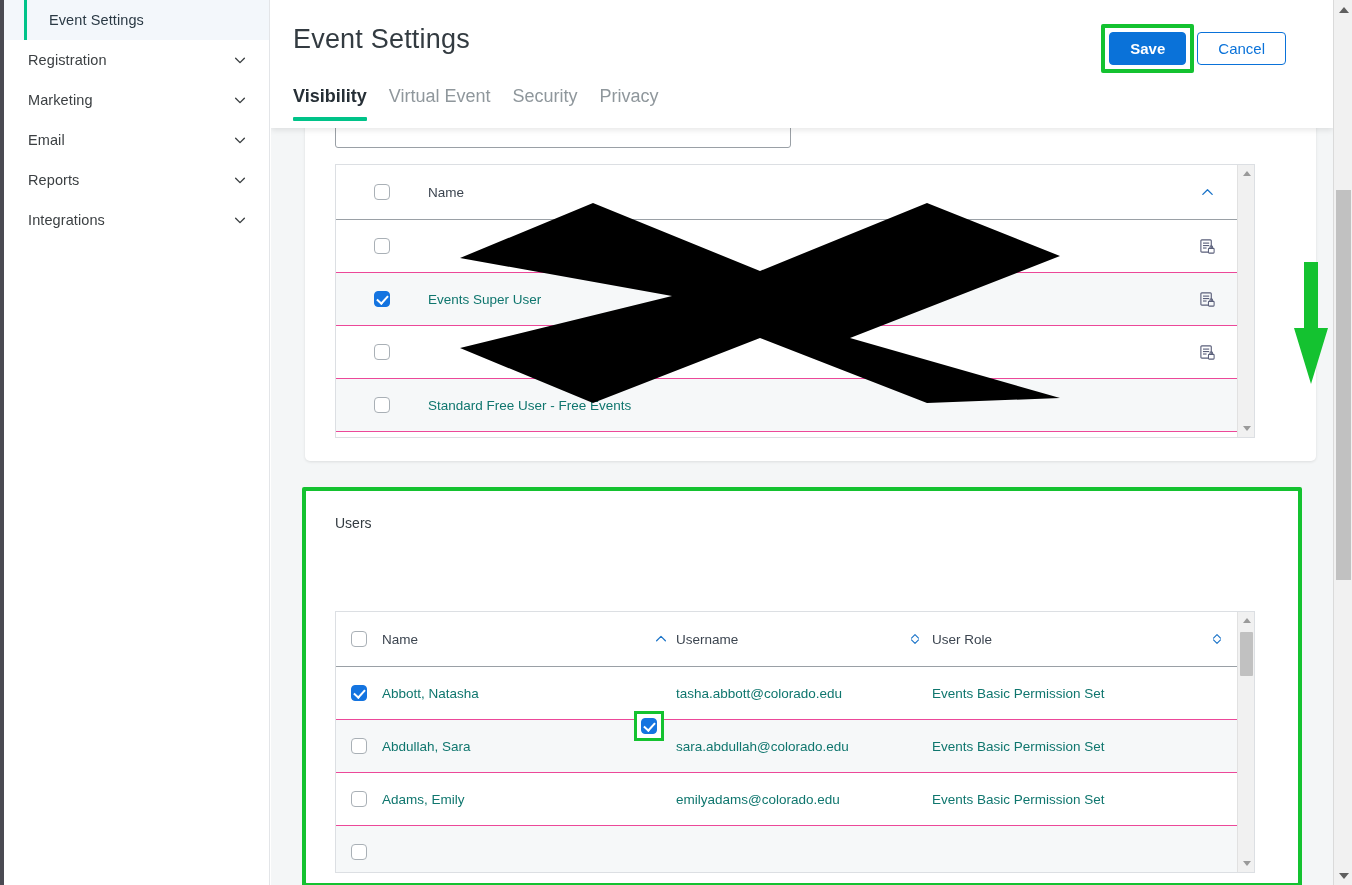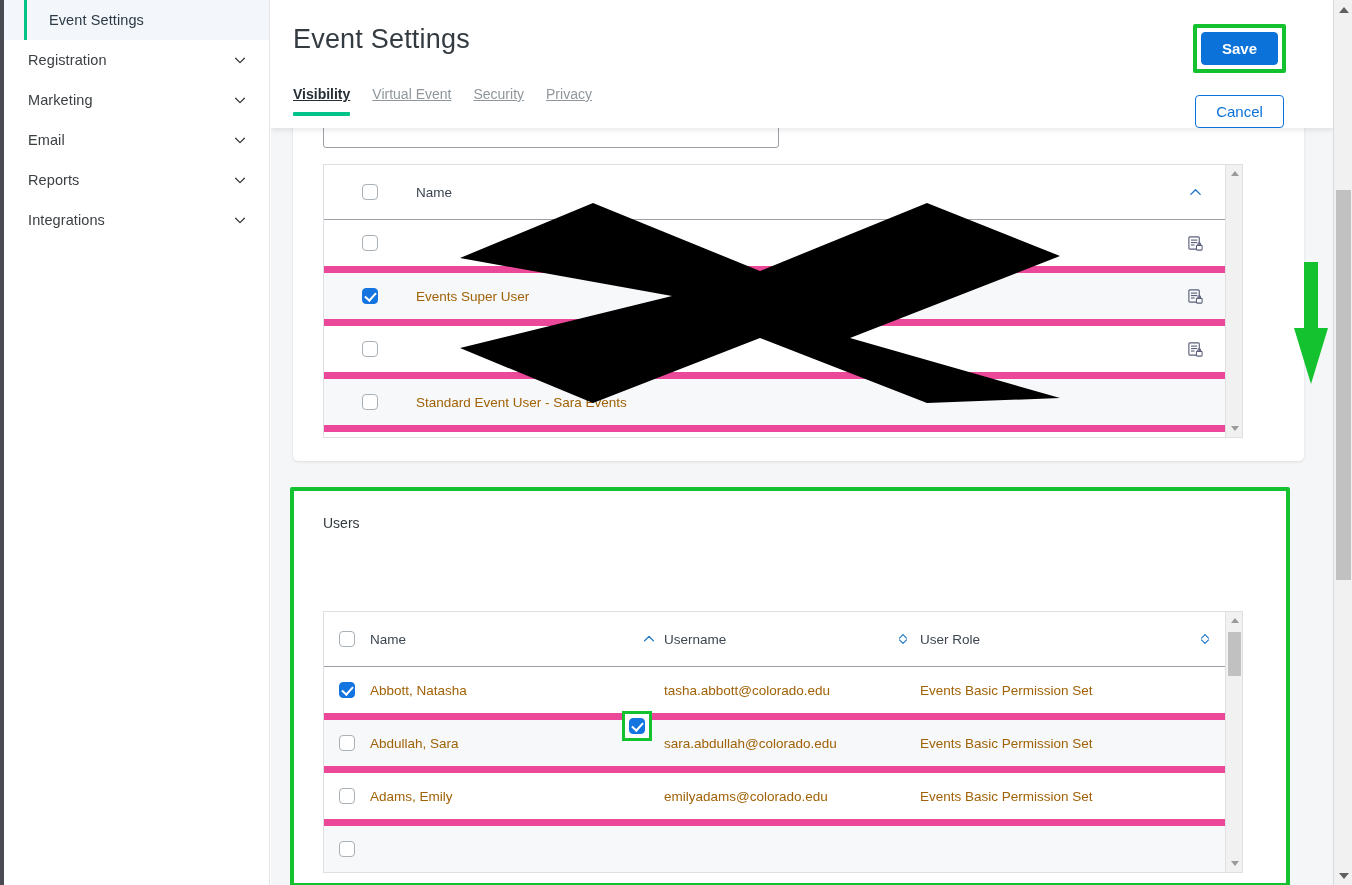--- a/index.html
+++ b/index.html
@@ -74,21 +74,21 @@
     box-shadow: 0 2px 6px rgba(0,0,0,.10);
     z-index: 20;
   }
   .page-title {
     position: absolute; left: 22px; top: 24px;
     font-size: 27px; color: #333b41; font-weight: 400;
     letter-spacing: .2px;
   }
   .hdr-actions {
     position: absolute; right: 47px; top: 24px;
-    display: flex; align-items: center; gap: 22px; flex-direction: column;
+    display: flex; align-items: center; gap: 3px;
   }
   .btn {
     height: 33px;
     padding: 0 20px;
     border-radius: 4px;
     font-size: 15px;
     display: inline-flex; align-items: center; justify-content: center;
     cursor: pointer;
     white-space: nowrap;
   }
@@ -109,38 +109,37 @@
     background: #ffffff;
     display: inline-flex;
   }
 
   .tabs {
     position: absolute; left: 22px; top: 86px;
     display: flex; align-items: flex-end; gap: 22px;
   }
   .tab {
     position: relative;
-    font-size: 14px;
+    font-size: 18px;
     color: #8f979c;
     padding-bottom: 14px;
     cursor: pointer;
     white-space: nowrap;
-    text-decoration: underline;
   }
   .tab.active { color: #262f36; font-weight: 700; }
   .tab.active::after {
     content: "";
     position: absolute; left: 0; right: 0; bottom: 0;
     height: 4px; background: #00c389;
     border-radius: 1px;
   }
 
   
   .content {
-    position: absolute; left: 0; top: 128px;
+    position: absolute; left: 12px; top: 128px;
     width: 1062px; height: 684px;
   }
 
   .card {
     position: absolute;
     background: #ffffff;
     border-radius: 5px;
     box-shadow: 0 1px 3px rgba(0,0,0,.10);
   }
 
@@ -163,23 +162,23 @@
     border: 1px solid #dcdfe3;
     background: #ffffff;
     overflow: hidden;
   }
   .tbl {
     position: absolute; left: 0; top: 0; right: 17px; bottom: 0;
   }
   .trow {
     display: flex; align-items: center;
     height: 53px;
-    border-bottom: 7px solid #ec4899;
+    border-bottom: 1px solid #ec4899;
     font-size: 13.5px;
-    color: #a16207;
+    color: #0f766e;
     background: #ffffff;
   }
   .trow.alt { background: #f6f8f9; }
   .trow.head {
     height: 55px;
     border-bottom: 1px solid #9aa0a6;
     color: #3c4550;
     background: #ffffff;
   }
   .cell-check {
@@ -462,21 +461,21 @@
                   <rect x="10" y="11" width="6" height="5" rx="0.8" fill="#ffffff" stroke="currentColor" stroke-width="1.1"></rect>
                   <path d="M11.6 11 v-1.3 a1.4 1.4 0 0 1 2.8 0 V11" fill="none" stroke="currentColor" stroke-width="1.1"></path>
                 </svg>
               </span>
             </div>
 
             <div class="trow alt">
               <span class="cell-check">
                 <span class="cbox"></span>
               </span>
-              <span class="cell-name" style="flex:0 0 420px;">Standard Event User - Sara Events</span>
+              <span class="cell-name" style="flex:0 0 420px;">Standard Free User - Free Events</span>
               <span class="cell-role"></span>
               <span class="cell-end"></span>
             </div>
 
           </div>
 
           <div class="vscroll">
             <div class="arrow up">
                 <span class="tri up"></span>
               </div>

